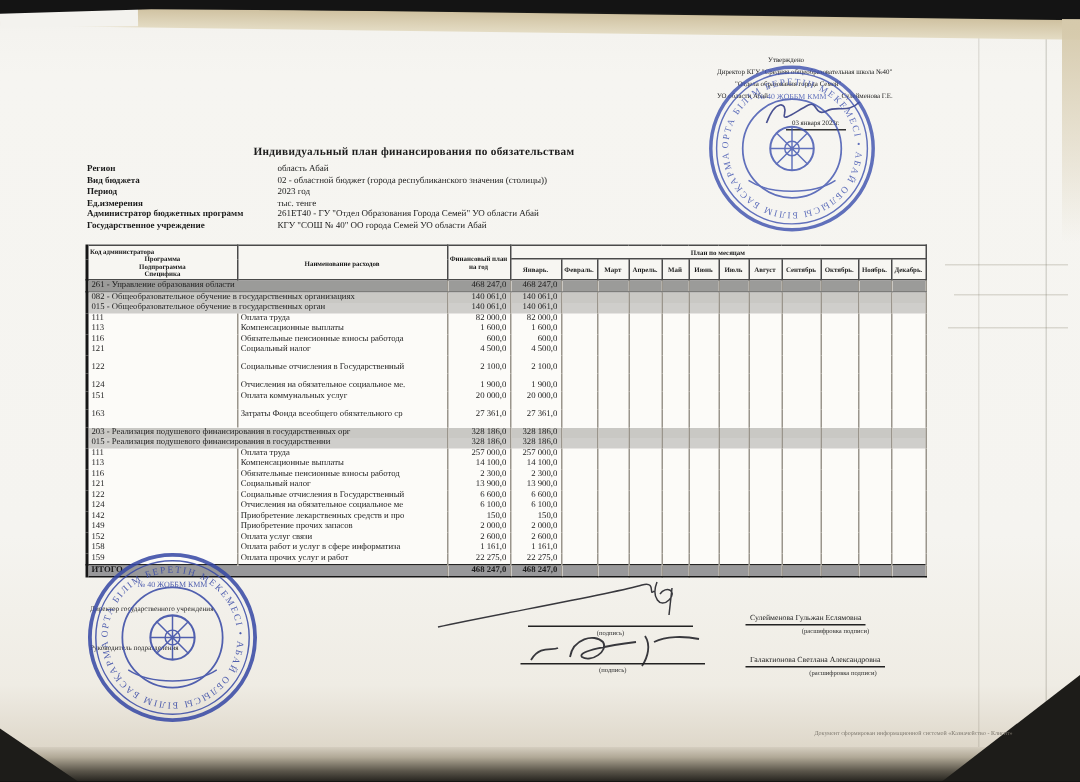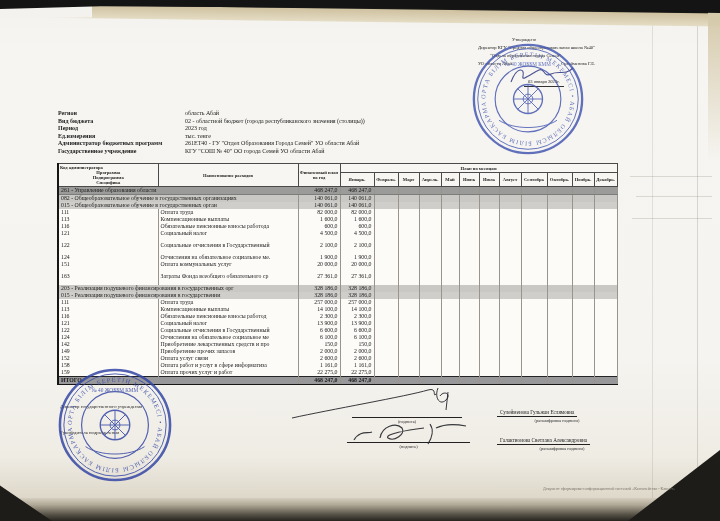--- a/index.html
+++ b/index.html
@@ -81,20 +81,21 @@
   <div class="crease" style="left:697px;background:rgba(70,65,50,.18);"></div>
   <div class="scanline" style="left:630px;top:176px;width:82px;"></div>
   <div class="scanline" style="left:636px;top:196px;width:76px;"></div>
   <div class="scanline" style="left:632px;top:218px;width:80px;"></div>
   <div class="bottom-shadow"></div>
   <div class="corner-bl"></div>
   <div class="corner-br"></div>
 
   <div class="content">
 
+    <div class="abs title" style="left:96px;top:96px;width:360px;">Индивидуальный план финансирования по обязательствам</div>
 
     <div class="abs meta" style="left:58px;top:110px;width:580px;" id="meta-block">
         <div class="meta-line">
           <span class="ml">Регион</span>
           <span class="mv">область Абай</span>
         </div>
         <div class="meta-line">
           <span class="ml">Вид бюджета</span>
           <span class="mv">02 - областной бюджет (города республиканского значения (столицы))</span>
         </div>

